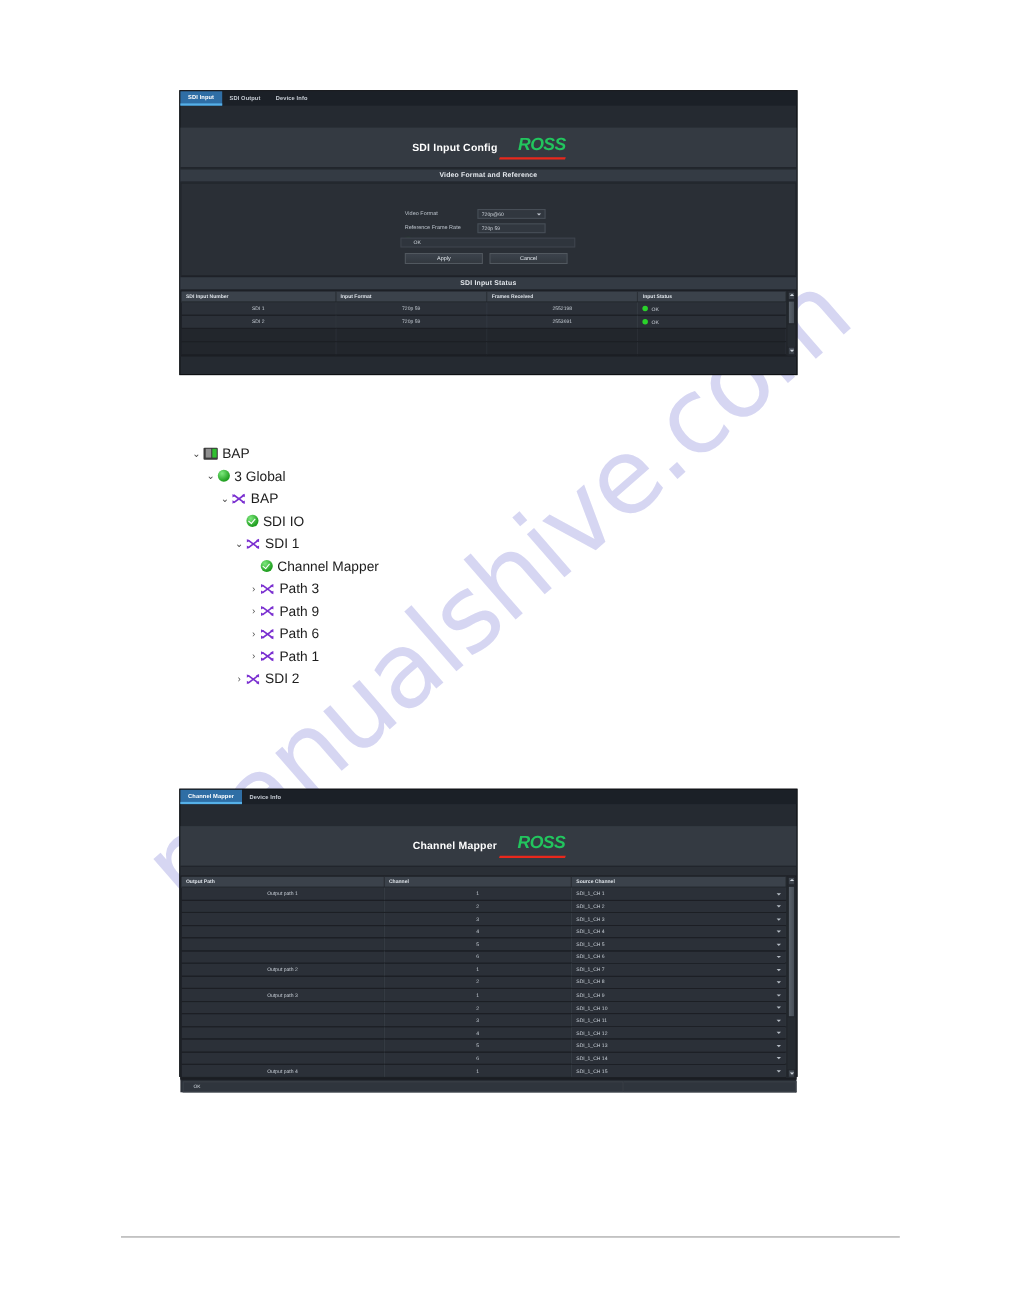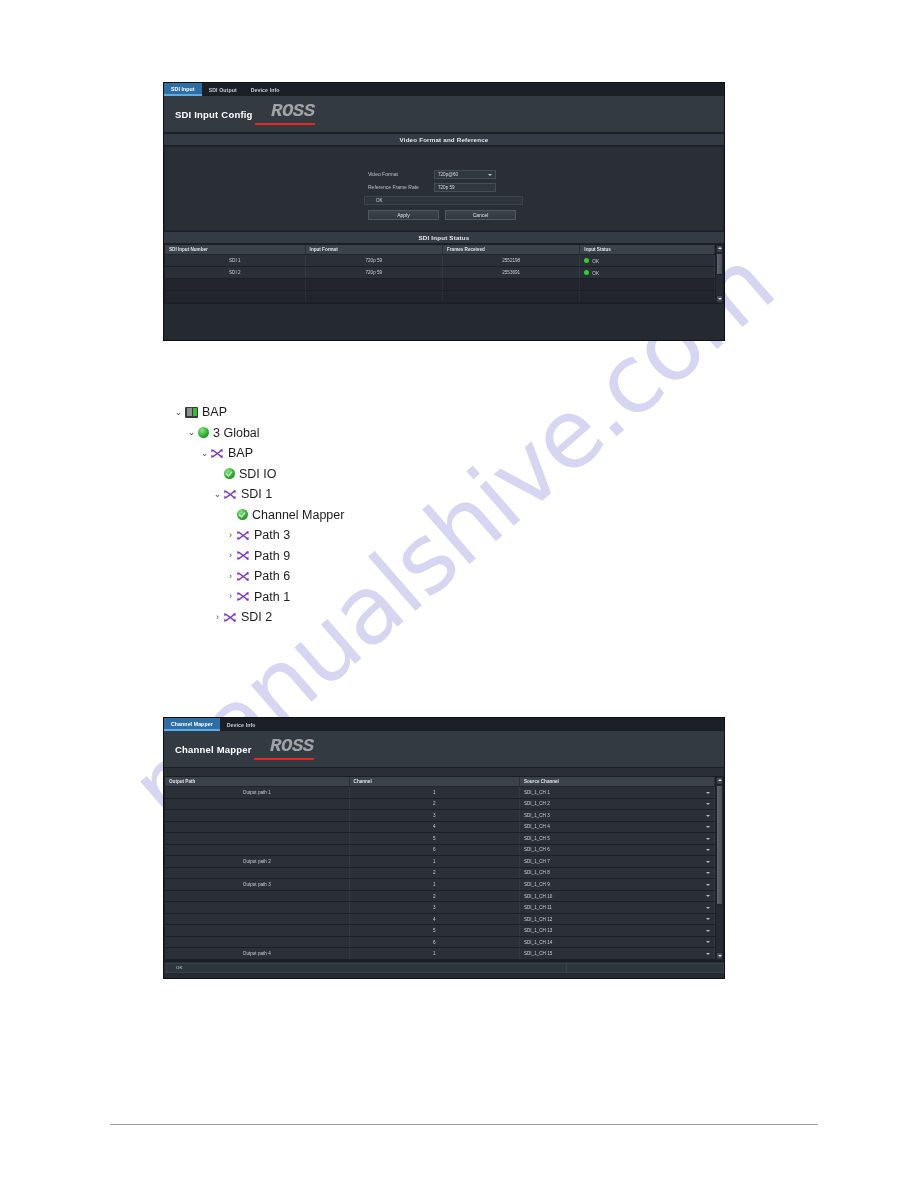--- a/index.html
+++ b/index.html
@@ -68,42 +68,43 @@
     border-bottom: 2px solid #55b0e8;
     color: #ffffff;
   }
 
   .panel-header {
     height: 37px;
     background: #343a42;
     border-bottom: 1px solid #1d2127;
     display: flex;
     align-items: center;
-    justify-content: flex-start;
+    justify-content: center;
     padding: 0 10px 0 11px;
+    margin-top: 20px;
   }
   .panel-title {
     font-size: 9.5px;
     color: #ffffff;
     font-weight: bold;
     letter-spacing: .2px;
   }
 
   
   .ross-logo {
     position: relative;
     width: 62px;
     height: 24px;
   }
   .ross-logo .ross-word {
-    font-family: Liberation Mono, monospace;
-    font-size: 19px;
+    font-family: Liberation Sans, sans-serif;
+    font-size: 16px;
     font-weight: bold;
     font-style: italic;
-    color: #a3a3a3;
+    color: #22c55e;
     letter-spacing: -0.5px;
     line-height: 19px;
     text-align: right;
   }
   .ross-logo .ross-bar {
     position: absolute;
     left: 2px;
     bottom: 1px;
     width: 60px;
     height: 2px;

